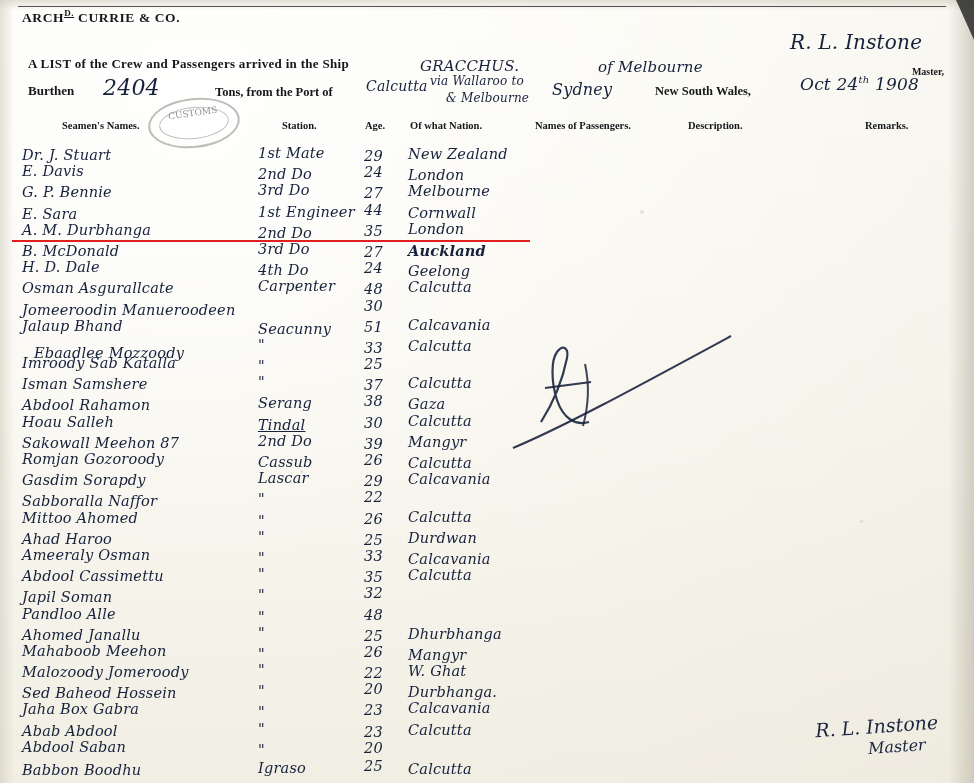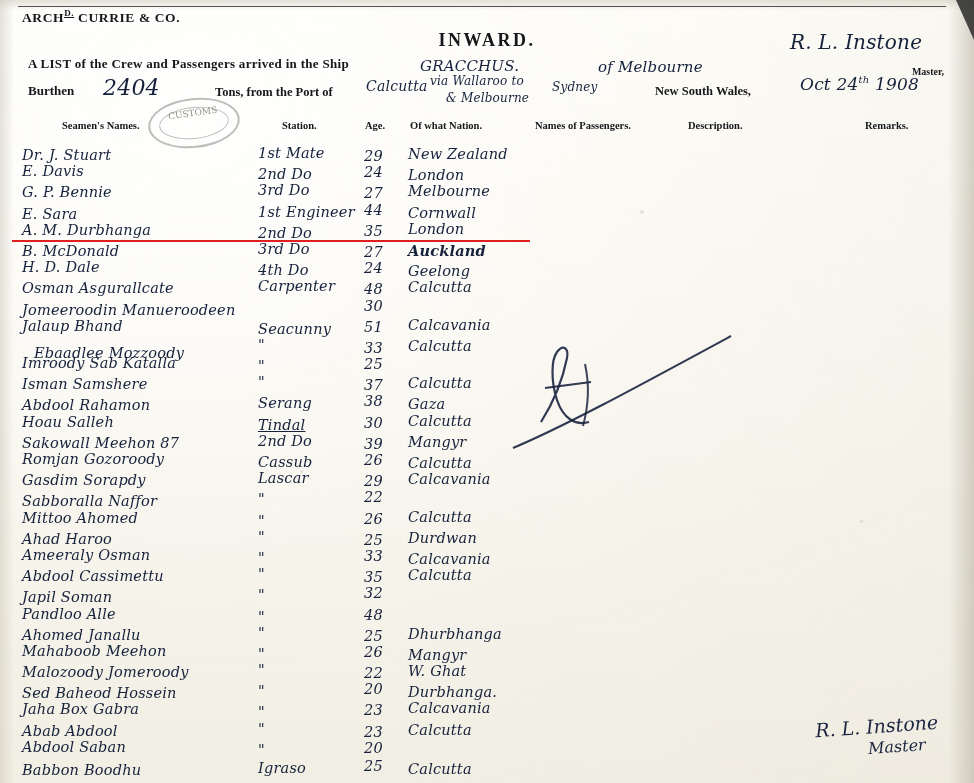--- a/index.html
+++ b/index.html
@@ -146,21 +146,21 @@
   .hw-row { font-size: 14.5px; }
 
   
   #hw-ship      { position: absolute; left: 420px; top: 57px; font-size: 15px; }
   #hw-ofmelb    { position: absolute; left: 598px; top: 58px; font-size: 15px; }
   #hw-master-nm { position: absolute; left: 790px; top: 30px; font-size: 20px; }
   #hw-burthen   { position: absolute; left: 103px; top: 75px; font-size: 22px; }
   #hw-port1     { position: absolute; left: 366px; top: 78px; font-size: 14px; }
   #hw-port2     { position: absolute; left: 430px; top: 74px; font-size: 12px; }
   #hw-port3     { position: absolute; left: 446px; top: 91px; font-size: 12px; }
-  #hw-sydney    { position: absolute; left: 552px; top: 80px; font-size: 12px; }
+  #hw-sydney    { position: absolute; left: 552px; top: 80px; font-size: 16px; }
   #hw-date      { position: absolute; left: 800px; top: 74px; font-size: 17px; }
   #hw-date sup  { font-size: 10px; }
 
   
   #stamp {
     position: absolute;
     left: 148px; top: 98px;
     width: 88px; height: 46px;
     border: 2px solid #7e7f7a;
     border-radius: 50%;
@@ -258,21 +258,20 @@
   <div id="paper-tone"></div>
   <div id="edge-top"></div>
   <div id="edge-left"></div>
   <div id="edge-right"></div>
   <div id="torn-corner"></div>
 
   <div id="rule-top"></div>
 
   <div id="firm-name" class="printed"><span>ARCH</span><span class="sup">D.</span><span> CURRIE &amp; CO.</span></div>
 
-  <div id="inward-title" class="printed">INWARD.</div>
 
   <div id="list-line" class="printed">A LIST of the Crew and Passengers arrived in the Ship</div>
   <div id="burthen-label" class="printed">Burthen</div>
   <div id="tons-label" class="printed">Tons, from the Port of</div>
   <div id="nsw-label" class="printed">New South Wales,</div>
   <div id="master-label" class="printed">Master,</div>
 
   <div id="hw-ship" class="hand">GRACCHUS.</div>
   <div id="hw-ofmelb" class="hand">of Melbourne</div>
   <div id="hw-master-nm" class="hand">R. L. Instone</div>

